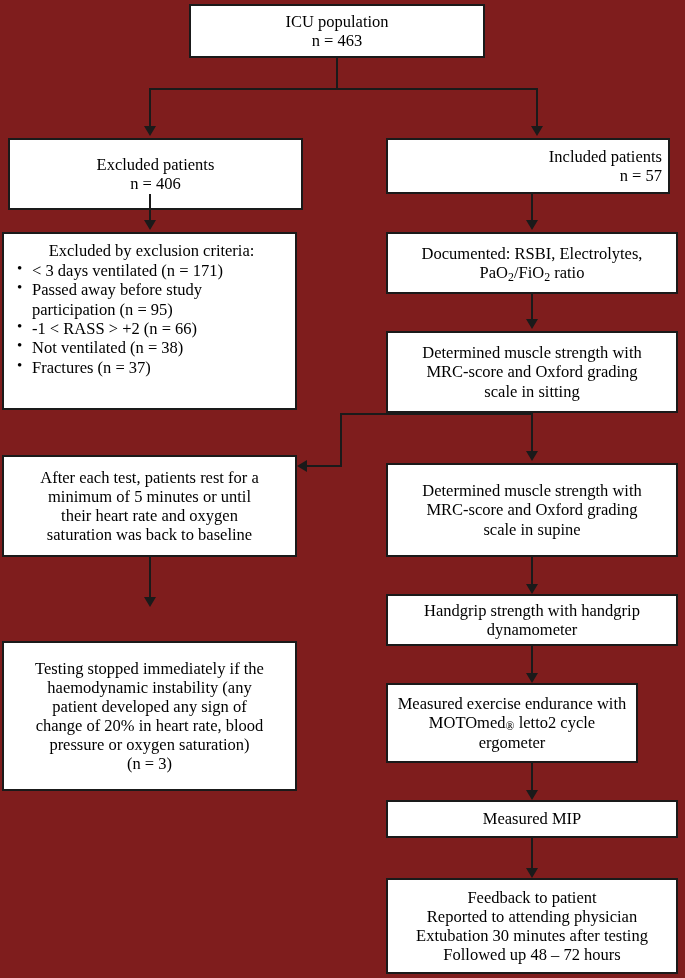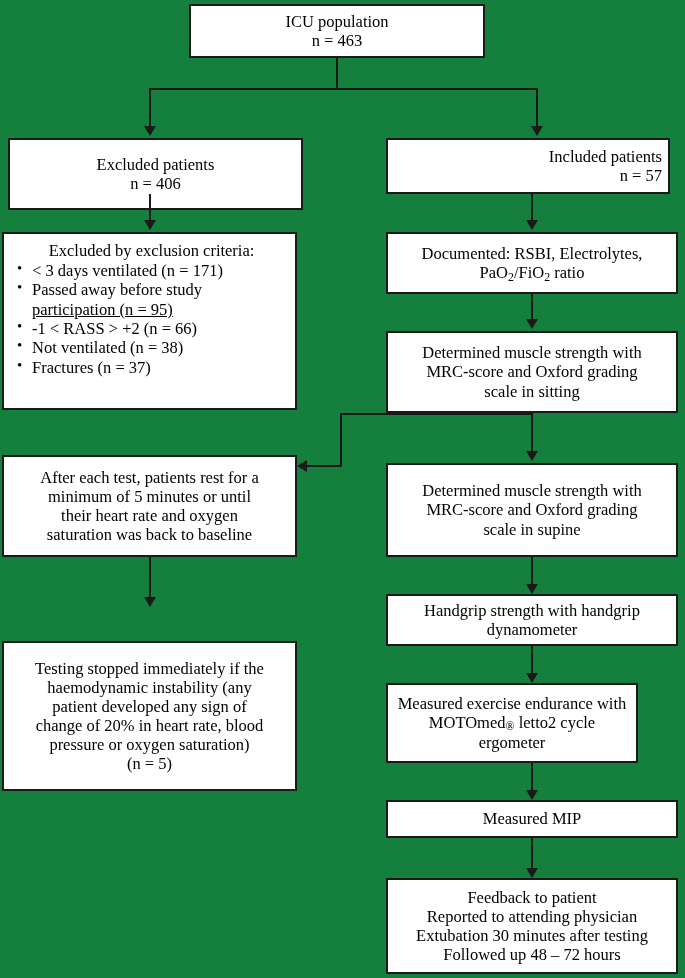--- a/index.html
+++ b/index.html
@@ -4,21 +4,21 @@
 <style>
   html, body {
     margin: 0;
     padding: 0;
     background: #ffffff;
   }
   #flowchart {
     position: relative;
     width: 685px;
     height: 978px;
-    background: #15803d;
+    background: #7f1d1d;
     font-family: "Liberation Serif", "DejaVu Serif", serif;
     color: #000000;
     overflow: hidden;
   }
   .node {
     position: absolute;
     box-sizing: border-box;
     border: 2px solid #1a1a1a;
     background: #ffffff;
     display: flex;
@@ -55,21 +55,21 @@
     margin: 0 0 0 2px;
     line-height: 1.17;
   }
   .node.bullets li::before {
     content: "\2022";
     position: absolute;
     left: 1px;
     top: -1px;
     font-size: 15px;
   }
-  .node.bullets li .cont { display: block; padding-left: 0; text-decoration: underline; }
+  .node.bullets li .cont { display: block; padding-left: 0; }
   sub {
     font-size: 0.72em;
     vertical-align: -0.22em;
     line-height: 0;
   }
   .reg {
     font-size: 0.72em;
     vertical-align: -0.2em;
     line-height: 0;
   }
@@ -153,21 +153,21 @@
 
   <div class="vline" style="left:149px; top:557px; height:40px;"></div>
   <div class="arrow-down" style="left:144px; top:597px;"></div>
 
   <div class="node" style="left:2px; top:641px; width:295px; height:150px;">
     <span class="line">Testing stopped immediately if the</span>
     <span class="line">haemodynamic instability (any</span>
     <span class="line">patient developed any sign of</span>
     <span class="line">change of 20% in heart rate, blood</span>
     <span class="line">pressure or oxygen saturation)</span>
-    <span class="line">(n = 5)</span>
+    <span class="line">(n = 3)</span>
   </div>
 
   <div class="node" style="left:386px; top:138px; width:284px; height:56px;align-items:flex-end;">
     <span class="line">Included patients</span>
     <span class="line">n = 57</span>
   </div>
 
   <div class="vline" style="left:531px; top:194px; height:26px;"></div>
   <div class="arrow-down" style="left:526px; top:220px;"></div>
 

